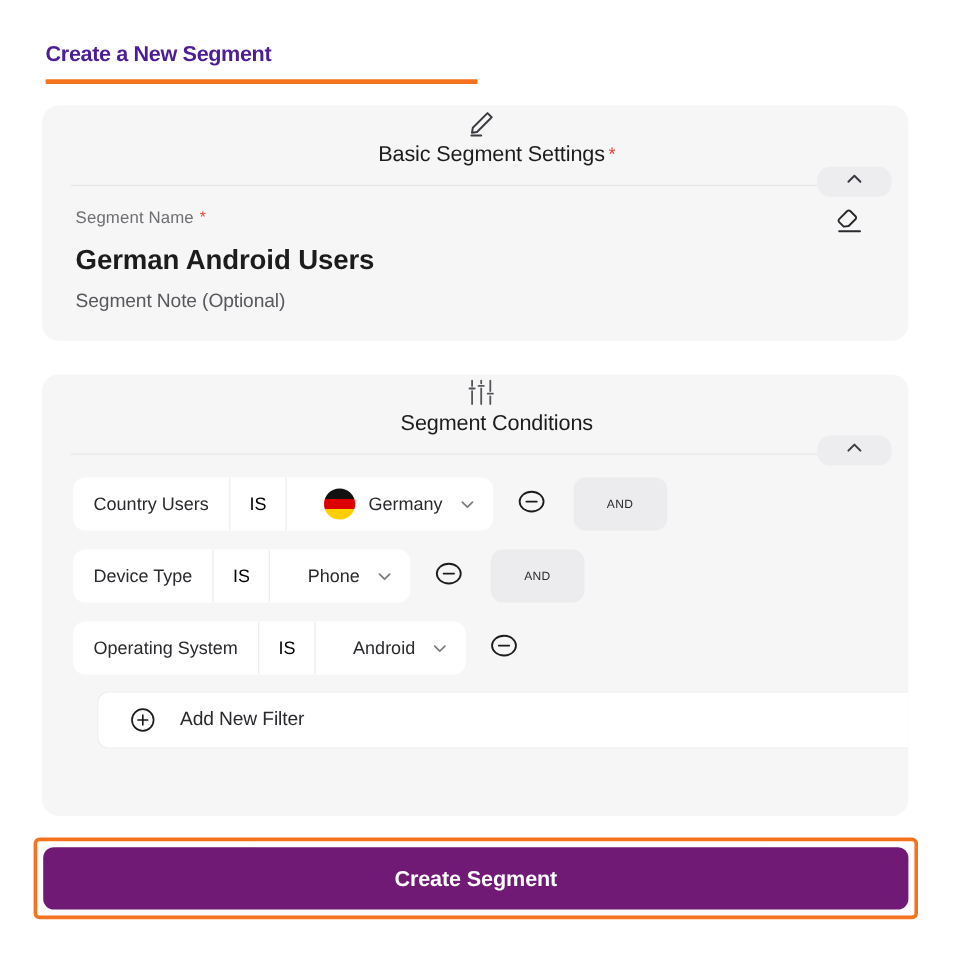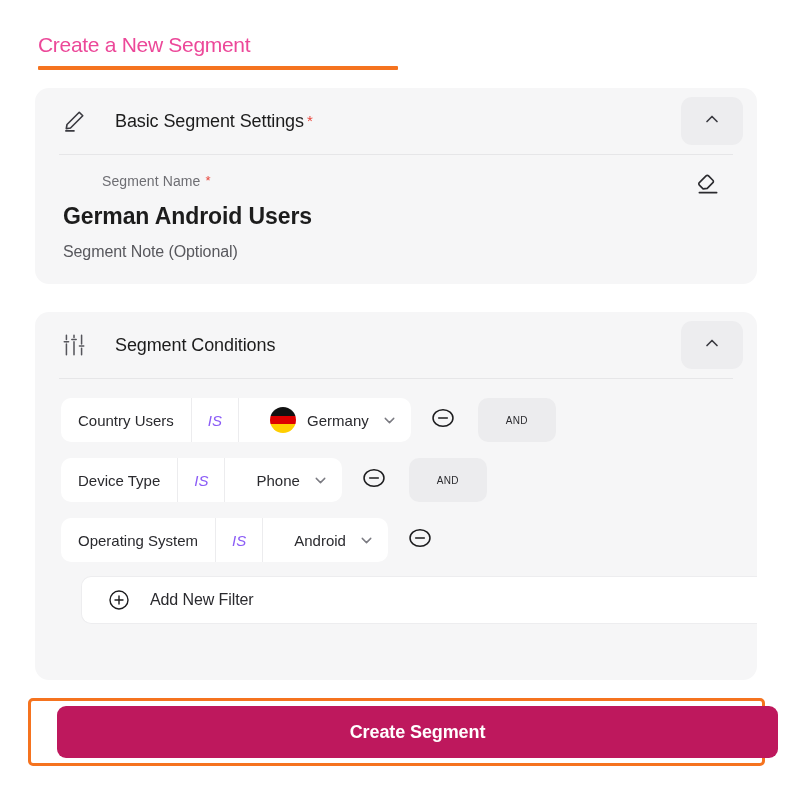--- a/index.html
+++ b/index.html
@@ -18,23 +18,23 @@
     overflow: hidden;
   }
 
   
   .title-wrap {
     position: absolute;
     left: 38px;
     top: 28px;
   }
   .page-title {
-    font-size: 21px;
-    font-weight: normal;
-    color: #ec4899;
+    font-size: 18px;
+    font-weight: bold;
+    color: #4c1d95;
     letter-spacing: -0.3px;
     line-height: 34px;
     white-space: nowrap;
   }
   .title-underline {
     margin-top: 4px;
     width: 360px;
     height: 4px;
     background: #F5731F;
     border-radius: 1px;
@@ -48,20 +48,21 @@
   }
   #basic-card { left: 35px; top: 88px; width: 722px; height: 196px; }
   #conditions-card { left: 35px; top: 312px; width: 722px; height: 368px; }
 
   .card-header {
     position: relative;
     height: 66px;
     display: flex;
     align-items: center;
     padding: 0 14px 0 24px;
+    flex-direction: column;
   }
   .card-header .head-icon {
     width: 30px;
     height: 30px;
     display: flex;
     align-items: center;
     justify-content: center;
     flex: 0 0 auto;
   }
   .card-title {
@@ -96,21 +97,20 @@
 
   
   .basic-body {
     position: relative;
     padding: 18px 24px 0 28px;
   }
   .field-label {
     font-size: 14px;
     color: #6e6e73;
     letter-spacing: 0.1px;
-    margin-left: 39px;
   }
   .field-label .req-star { font-size: 13px; margin-left: 5px; }
   .field-value {
     margin-top: 14px;
     font-size: 23px;
     color: #1c1c1c;
     letter-spacing: -0.1px;
     font-weight: bold;
   }
   .note-placeholder {
@@ -153,21 +153,21 @@
     display: flex;
     align-items: center;
     height: 44px;
     padding: 0 17px;
     font-size: 15px;
     color: #2a2a2e;
     white-space: nowrap;
     border-right: 1px solid #ECECEE;
   }
   .chip-part.last { border-right: none; }
-  .chip-part.op { padding: 0 16px; color: #8b5cf6; font-style: italic; }
+  .chip-part.op { padding: 0 16px; color: #000000; }
   .chip-part.val { padding: 0 13px 0 15px; cursor: pointer; margin-left: 16px; }
   .flag {
     width: 26px;
     height: 26px;
     border-radius: 50%;
     margin-right: 11px;
     flex: 0 0 auto;
     background:
       linear-gradient(to bottom,
         #111111 0%, #111111 33.3%,
@@ -249,28 +249,27 @@
     height: 68px;
     border: 3px solid #F5731F;
     border-radius: 5px;
   }
   .cta-button {
     position: absolute;
     left: 36px;
     top: 706px;
     width: 721px;
     height: 52px;
-    background: #be185d;
+    background: #701a75;
     border-radius: 9px;
     display: flex;
     align-items: center;
     justify-content: center;
     border: none;
     cursor: pointer;
-    margin-left: 21px;
   }
   .cta-button span {
     color: #ffffff;
     font-size: 18px;
     font-weight: bold;
     letter-spacing: -0.1px;
   }
 </style>
 </head>
 <body>

